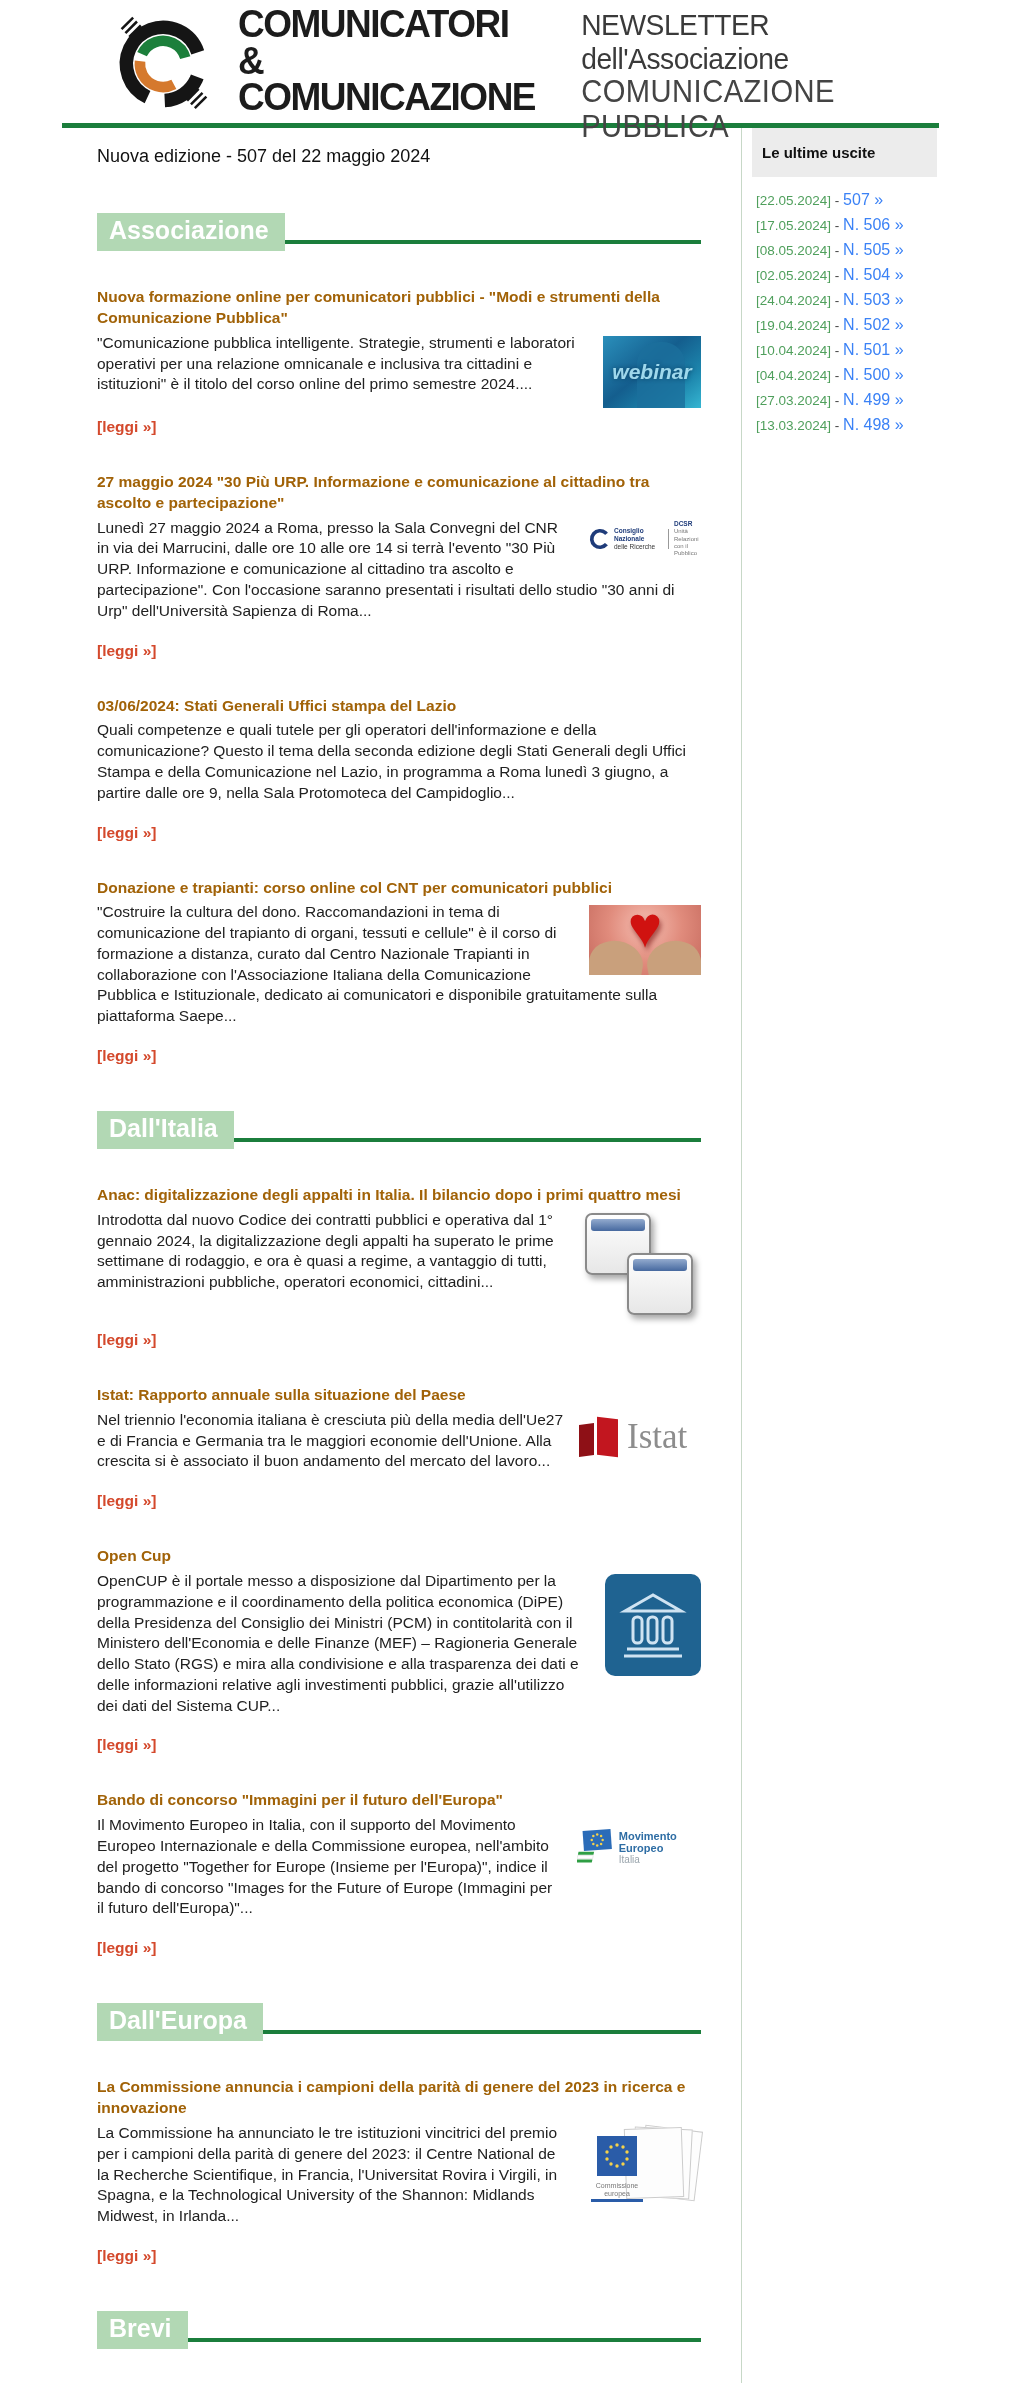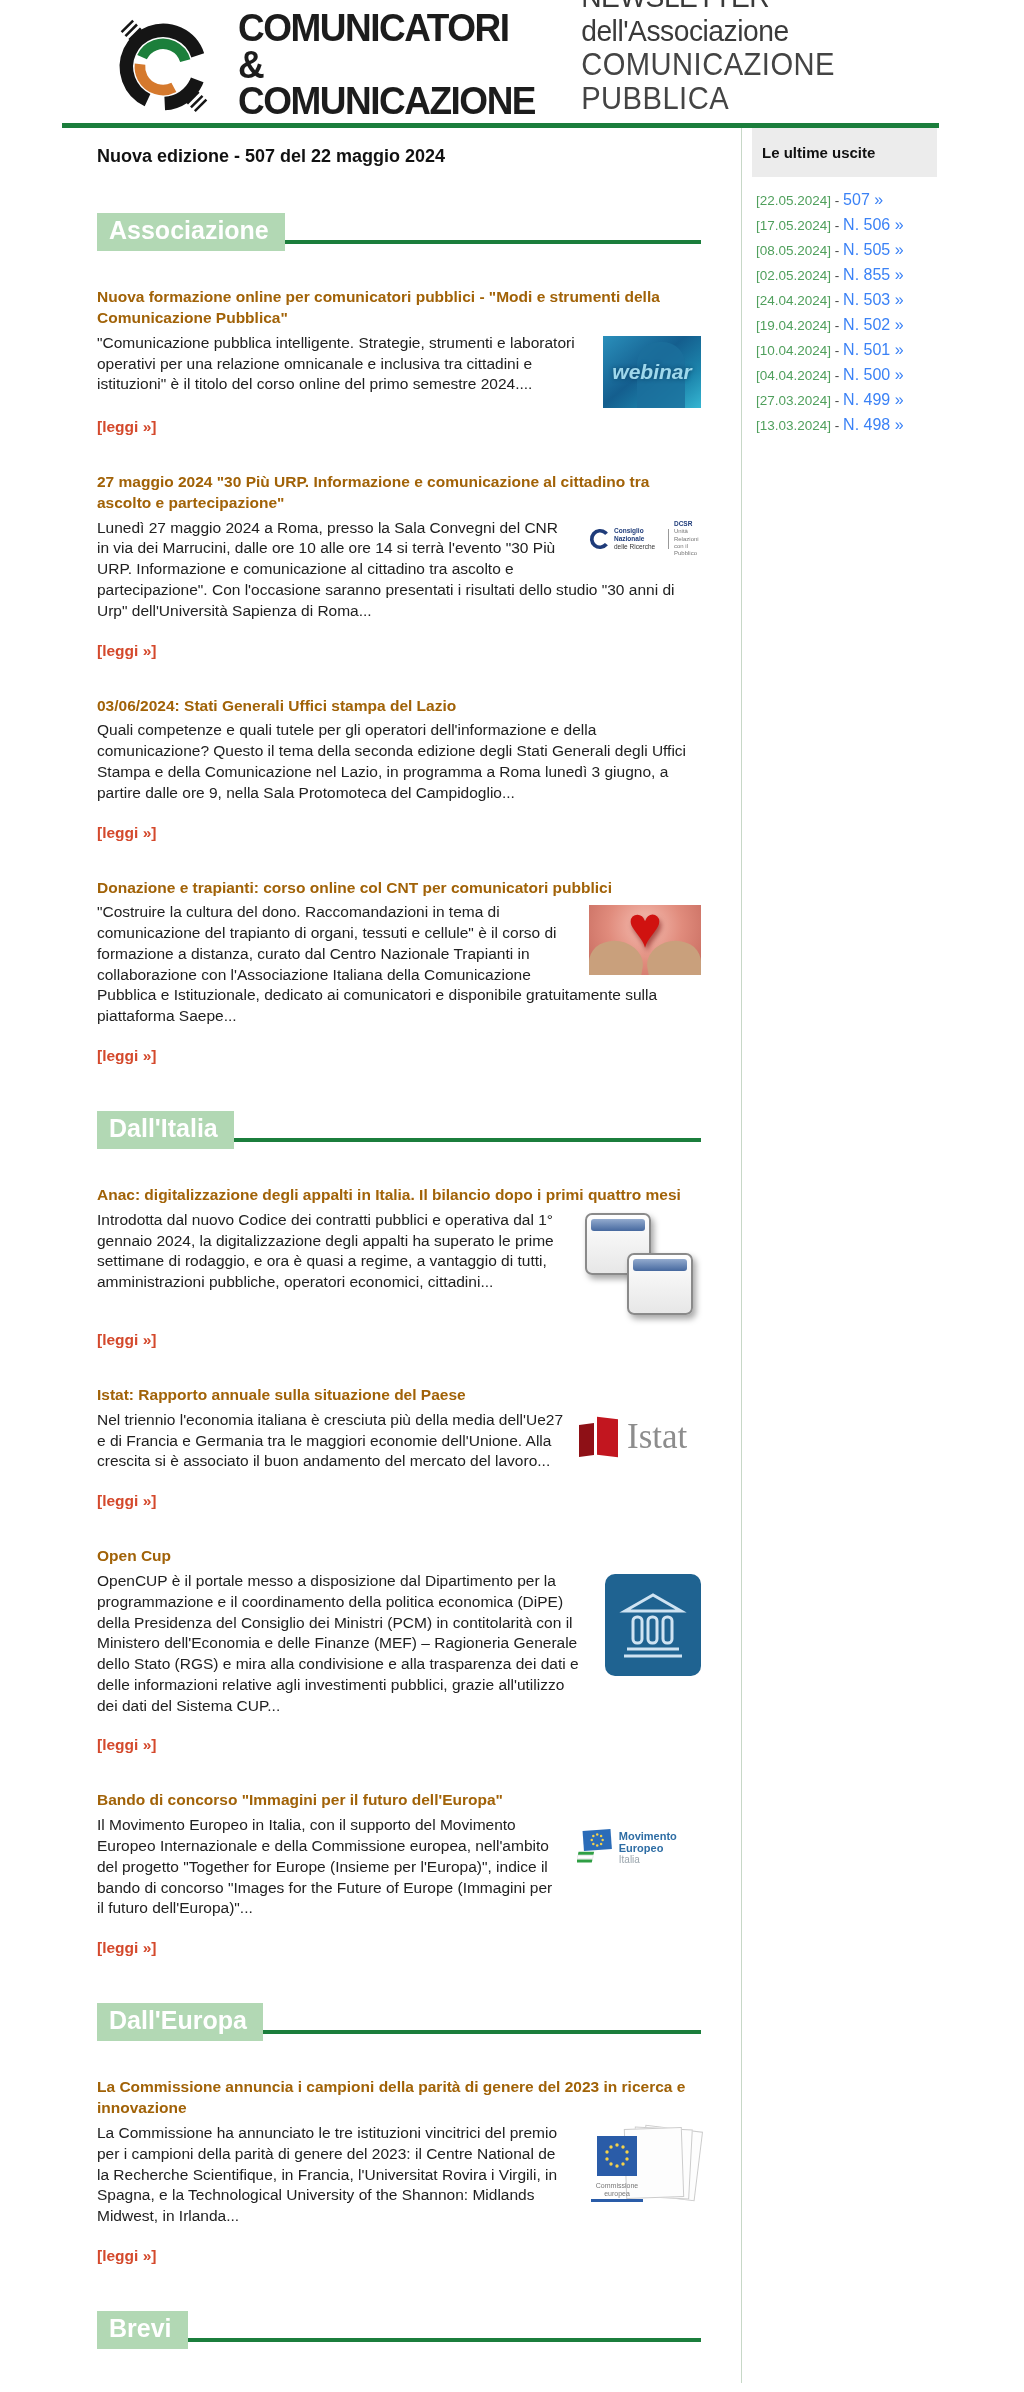--- a/index.html
+++ b/index.html
@@ -3,36 +3,36 @@
 <meta charset="utf-8">
 <style>
   * { box-sizing: border-box; }
   html, body { margin: 0; padding: 0; background: #ffffff; }
   .page {
     width: 1024px; height: 2392px; overflow: hidden; background: #fff;
     font-family: "Liberation Sans", "DejaVu Sans", sans-serif; color: #1f1f1f;
   }
 
   
-  header { display: flex; align-items: flex-end; padding: 16px 48px 6px 110px; height: 123px; }
+  header { display: flex; align-items: flex-start; padding: 8px 48px 6px 110px; height: 123px; }
   .logo { width: 106px; height: 106px; flex: 0 0 auto; }
   .brand { margin-left: 22px; font-weight: bold; font-size: 37px; line-height: 0.95;
            letter-spacing: -1.5px; color: #1c1c1c; transform: scaleY(1.05); }
   .masthead { margin-left: auto; text-align: left; color: #3a3a3a; font-size: 30px;
               line-height: 1.12; letter-spacing: -0.5px; transform: scaleX(0.94); transform-origin: right center; }
   .masthead .m2 { font-size: 31px; letter-spacing: 0.5px; color: #444; }
   .topline { height: 5px; background: #1b7e3c; margin-left: 62px; width: 877px; }
 
   
   .columns { display: flex; margin-left: 62px; width: 900px; }
   .main { width: 680px; min-height: 2152px; border-right: 1px solid #c7d8c7;
           padding: 14px 40px 30px 35px; }
   .sidebar { width: 195px; padding: 0 0 0 10px; }
 
-  .edition { font-size: 18px; font-weight: bold; margin: 4px 0 0; color: #111; }
+  .edition { font-size: 18px; font-weight: normal; margin: 4px 0 0; color: #111; }
 
   
   .section-header { display: flex; align-items: flex-end; margin: 46px 0 4px; }
   .badge { display: inline-block; background: #b2d8b4; color: #ffffff; font-weight: bold;
            font-size: 25px; padding: 5px 16px 8px 12px; line-height: 1; }
   .sline { flex: 1; height: 4px; background: #1b7e3c; margin-bottom: 7px; }
 
   
   .article { margin-top: 36px; }
   .atitle { font-size: 15.5px; font-weight: bold; color: #a16207; margin: 0 0 4px;
@@ -338,21 +338,21 @@
       </div>
 
     </main>
 
     <aside class="sidebar">
       <div class="sb-header">Le ultime uscite</div>
       <ul class="sb-list">
         <li><span class="sb-date">[22.05.2024]</span><span class="sb-dash"> - </span><a class="sb-link">507 »</a></li>
         <li><span class="sb-date">[17.05.2024]</span><span class="sb-dash"> - </span><a class="sb-link">N. 506 »</a></li>
         <li><span class="sb-date">[08.05.2024]</span><span class="sb-dash"> - </span><a class="sb-link">N. 505 »</a></li>
-        <li><span class="sb-date">[02.05.2024]</span><span class="sb-dash"> - </span><a class="sb-link">N. 855 »</a></li>
+        <li><span class="sb-date">[02.05.2024]</span><span class="sb-dash"> - </span><a class="sb-link">N. 504 »</a></li>
         <li><span class="sb-date">[24.04.2024]</span><span class="sb-dash"> - </span><a class="sb-link">N. 503 »</a></li>
         <li><span class="sb-date">[19.04.2024]</span><span class="sb-dash"> - </span><a class="sb-link">N. 502 »</a></li>
         <li><span class="sb-date">[10.04.2024]</span><span class="sb-dash"> - </span><a class="sb-link">N. 501 »</a></li>
         <li><span class="sb-date">[04.04.2024]</span><span class="sb-dash"> - </span><a class="sb-link">N. 500 »</a></li>
         <li><span class="sb-date">[27.03.2024]</span><span class="sb-dash"> - </span><a class="sb-link">N. 499 »</a></li>
         <li><span class="sb-date">[13.03.2024]</span><span class="sb-dash"> - </span><a class="sb-link">N. 498 »</a></li>
       </ul>
     </aside>
   </div>
 

